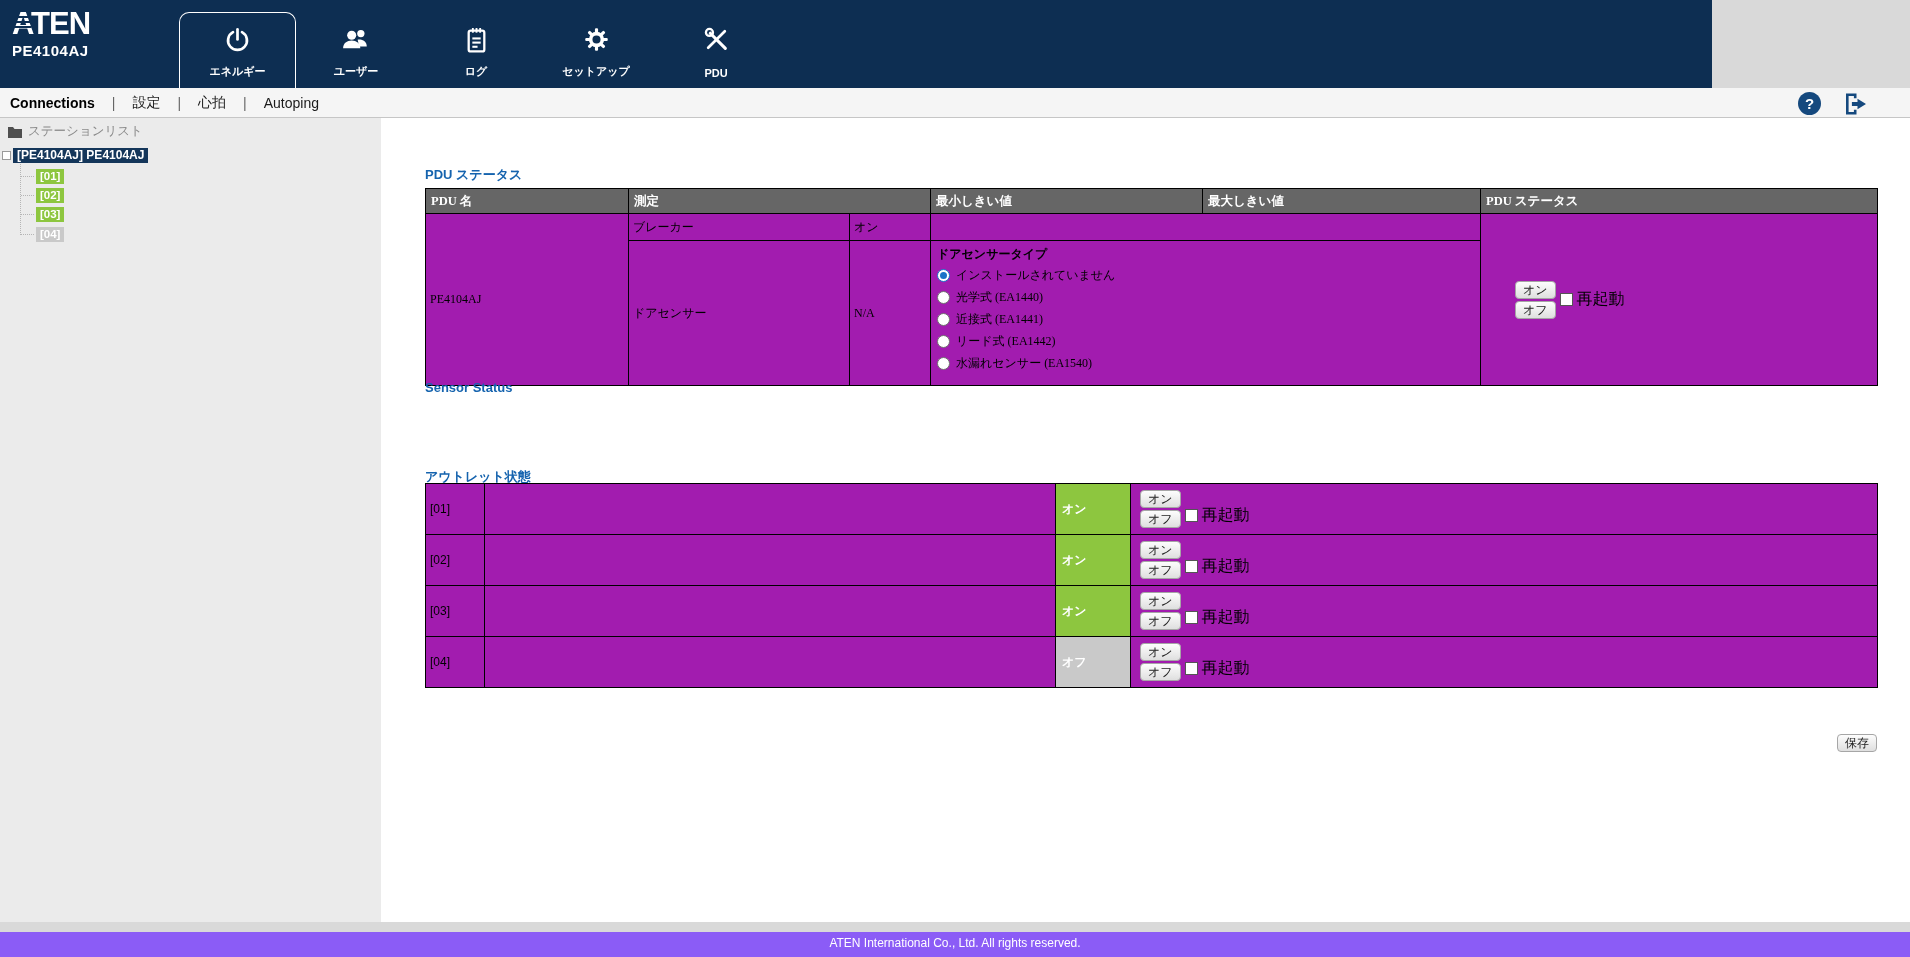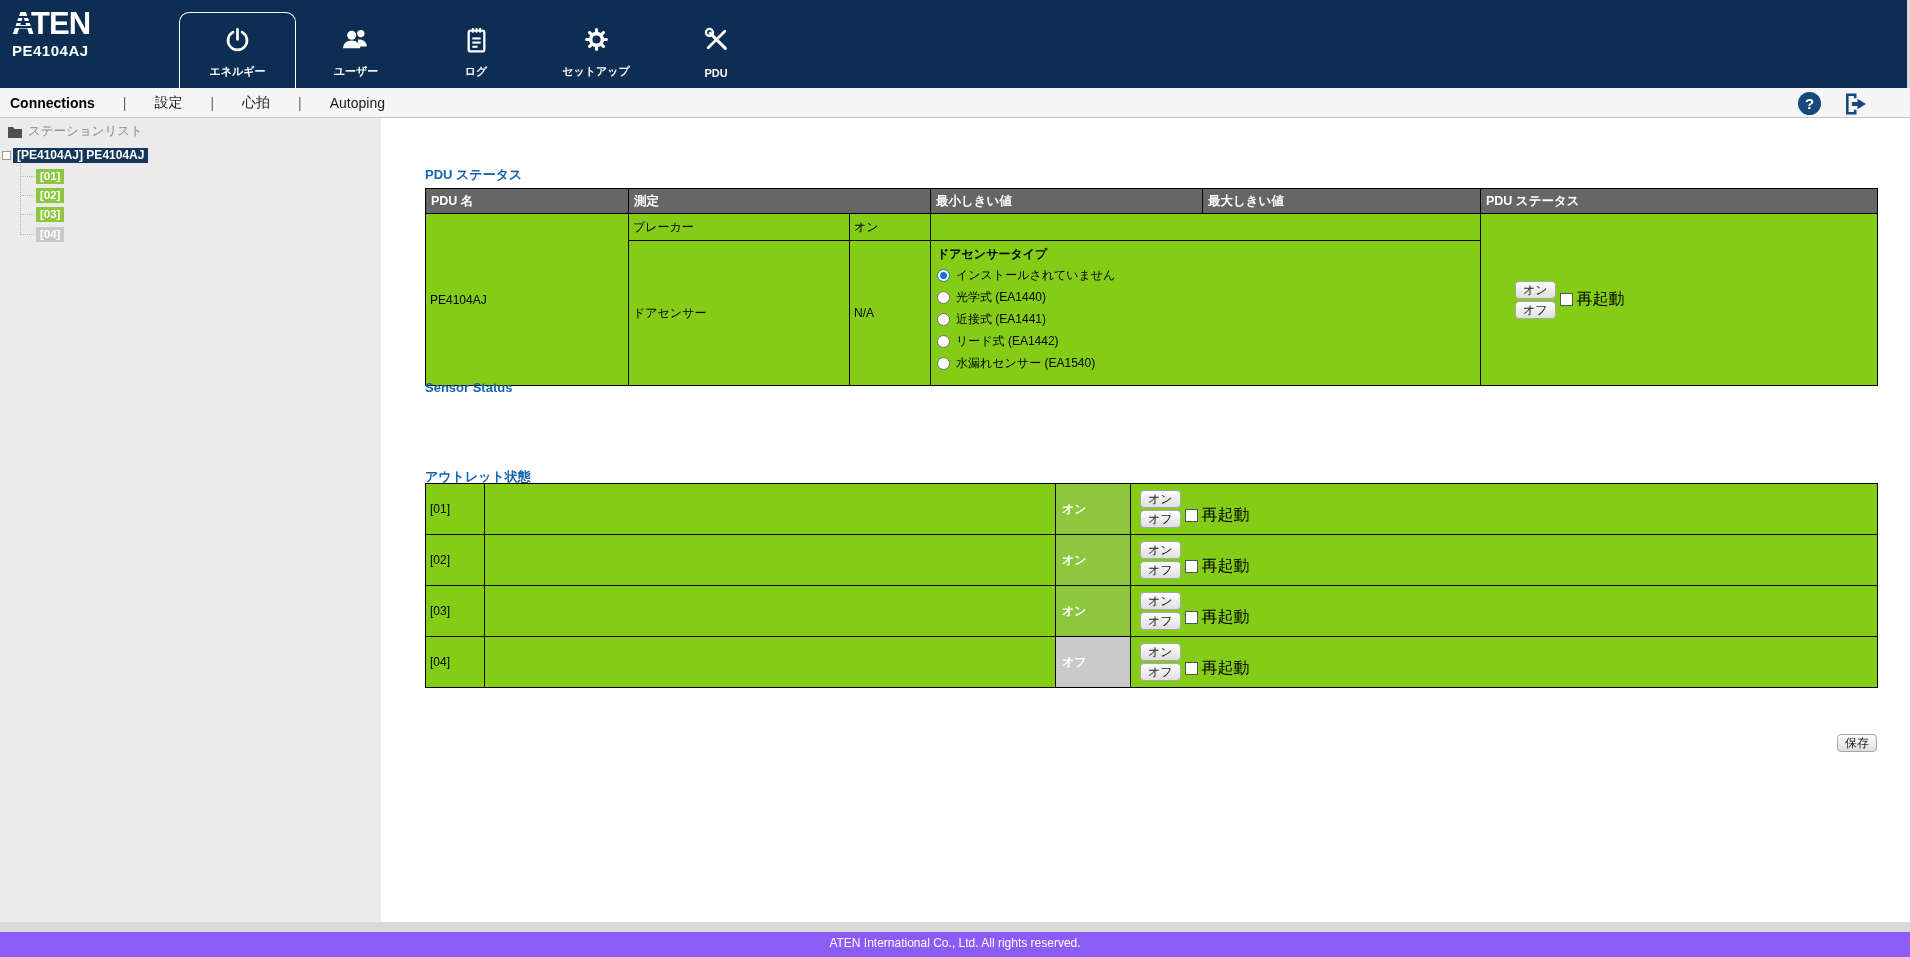--- a/index.html
+++ b/index.html
@@ -1,36 +1,36 @@
 <!DOCTYPE html>
 <html><head>
 <meta charset="utf-8">
 <style>
   * { margin:0; padding:0; box-sizing:border-box; }
   html,body { width:1910px; height:957px; font-family:"Liberation Sans", sans-serif; }
   .page { position:relative; width:1910px; height:957px; background:#d9d9d9; overflow:hidden; }
 
   
-  .topbar { position:absolute; left:0; top:0; width:1907px; height:88px; background:#0d2e52; }
+  .topbar { position:absolute; left:0; top:0; width:1712px; height:88px; background:#0d2e52; }
   .logo { position:absolute; left:12px; top:8px; color:#fff; }
   .logo-text { font-size:31px; font-weight:bold; letter-spacing:-1px; line-height:32px; position:relative; }
   .logo-text::after { content:""; position:absolute; left:1px; top:8px; width:20px; height:14px;
         background:repeating-linear-gradient(#0d2e52 0 2px, transparent 2px 5px); transform:skewX(-18deg); }
   .logo-model { font-size:15px; font-weight:bold; margin-top:2px; letter-spacing:0.5px; }
   .tab { position:absolute; top:12px; width:100px; height:76px; color:#fff; text-align:center; cursor:pointer; }
   .tab .ticon { position:absolute; left:0; right:0; top:14px; height:28px; display:flex; justify-content:center; }
   .tab .tlabel { position:absolute; left:-10px; right:-10px; bottom:9px; font-size:11px; font-weight:bold; }
   .tab.active { border:1.5px solid #fff; border-bottom:none; border-radius:10px 10px 0 0; }
   .t1{left:186px; width:104px;} .t2{left:306px;} .t3{left:426px;} .t4{left:546px;} .t5{left:666px;}
   .tab.active{ left:179px; width:117px; }
 
   
   .subnav { position:absolute; left:0; top:88px; width:1910px; height:30px; background:#f5f5f5;
             border-bottom:1px solid #c6c6c6; display:flex; align-items:center; }
-  .subnav-items { display:flex; align-items:center; gap:28px; padding-left:10px; font-size:14px; color:#1a1a1a; }
+  .subnav-items { display:flex; align-items:center; gap:17px; padding-left:10px; font-size:14px; color:#1a1a1a; }
   .subnav-sep { color:#666; font-size:14px; }
   .subnav-item { cursor:pointer; }
   .subnav-item.active { font-weight:bold; color:#000; }
   .help-icon { position:absolute; left:1798px; top:4px; width:23px; height:23px; border-radius:50%;
                background:#15497e; color:#fff; font-weight:bold; font-size:15px; text-align:center; line-height:23px; cursor:pointer; }
   .logout-icon { position:absolute; left:1843px; top:4px; width:26px; height:24px; cursor:pointer; }
 
   
   .sidebar { position:absolute; left:0; top:118px; width:381px; height:804px; background:#ebebeb; }
   .tree-root { position:absolute; left:8px; top:5px; display:flex; align-items:center; gap:6px;
@@ -47,21 +47,21 @@
   .tree-stub { position:absolute; left:21px; width:13px; height:0; border-top:1px dotted #b5b5b5; }
   .s1{top:58px;} .s2{top:77px;} .s3{top:96px;} .s4{top:116px;}
 
   
   .main { position:absolute; left:381px; top:118px; width:1529px; height:804px; background:#fff; }
   .section-title { position:absolute; left:44px; font-size:13px; font-weight:bold; color:#1563ae; }
   table { border-collapse:collapse; table-layout:fixed; position:absolute; left:44px; width:1452px;
           font-size:12px; color:#000; }
   th, td { border:1px solid #000; overflow:hidden; }
   th { background:#666; color:#fff; text-align:left; font-size:12.5px; padding:3px 5px; font-weight:bold; }
-  td { padding:2px 4px; background:#84cc16; vertical-align:middle; }
+  td { padding:2px 4px; background:#a21caf; vertical-align:middle; }
   .state-on  { background:#8dc63f; color:#fff; font-weight:bold; padding-left:6px; }
   .state-off { background:#c9c9c9; color:#fff; font-weight:bold; padding-left:6px; }
 
   .btn-small { display:inline-block; padding:0 7px; height:18px; line-height:16px; font-size:12px; color:#222;
                background:linear-gradient(#fdfdfd,#dfdfdf); border:1px solid #a6a6a6; border-radius:4px;
                text-align:center; cursor:pointer; white-space:nowrap; }
   .btn-stack { display:flex; flex-direction:column; gap:2px; }
   .ctrl-row { display:flex; align-items:center; gap:4px; }
   .checkbox { display:inline-block; width:13px; height:13px; border:1px solid #555; background:#fff; cursor:pointer; }
   .cb-label { font-size:16px; }
@@ -199,21 +199,21 @@
     <div class="tree-stub s4"></div>
     <span class="chip chip-on o1">[01]</span>
     <span class="chip chip-on o2">[02]</span>
     <span class="chip chip-on o3">[03]</span>
     <span class="chip chip-off o4">[04]</span>
   </div>
 
   <div class="main">
 
     <div class="section-title" style="top:48px;">PDU ステータス</div>
-    <table style="top:70px;">
+    <table style="top:70px;font-family:Liberation Serif, serif;">
       <colgroup>
         <col style="width:203px">
           <col style="width:221px">
           <col style="width:81px">
         <col style="width:272px">
           <col style="width:278px">
           <col style="width:397px">
       </colgroup>
       <tbody>
           <tr style="height:25px;">

